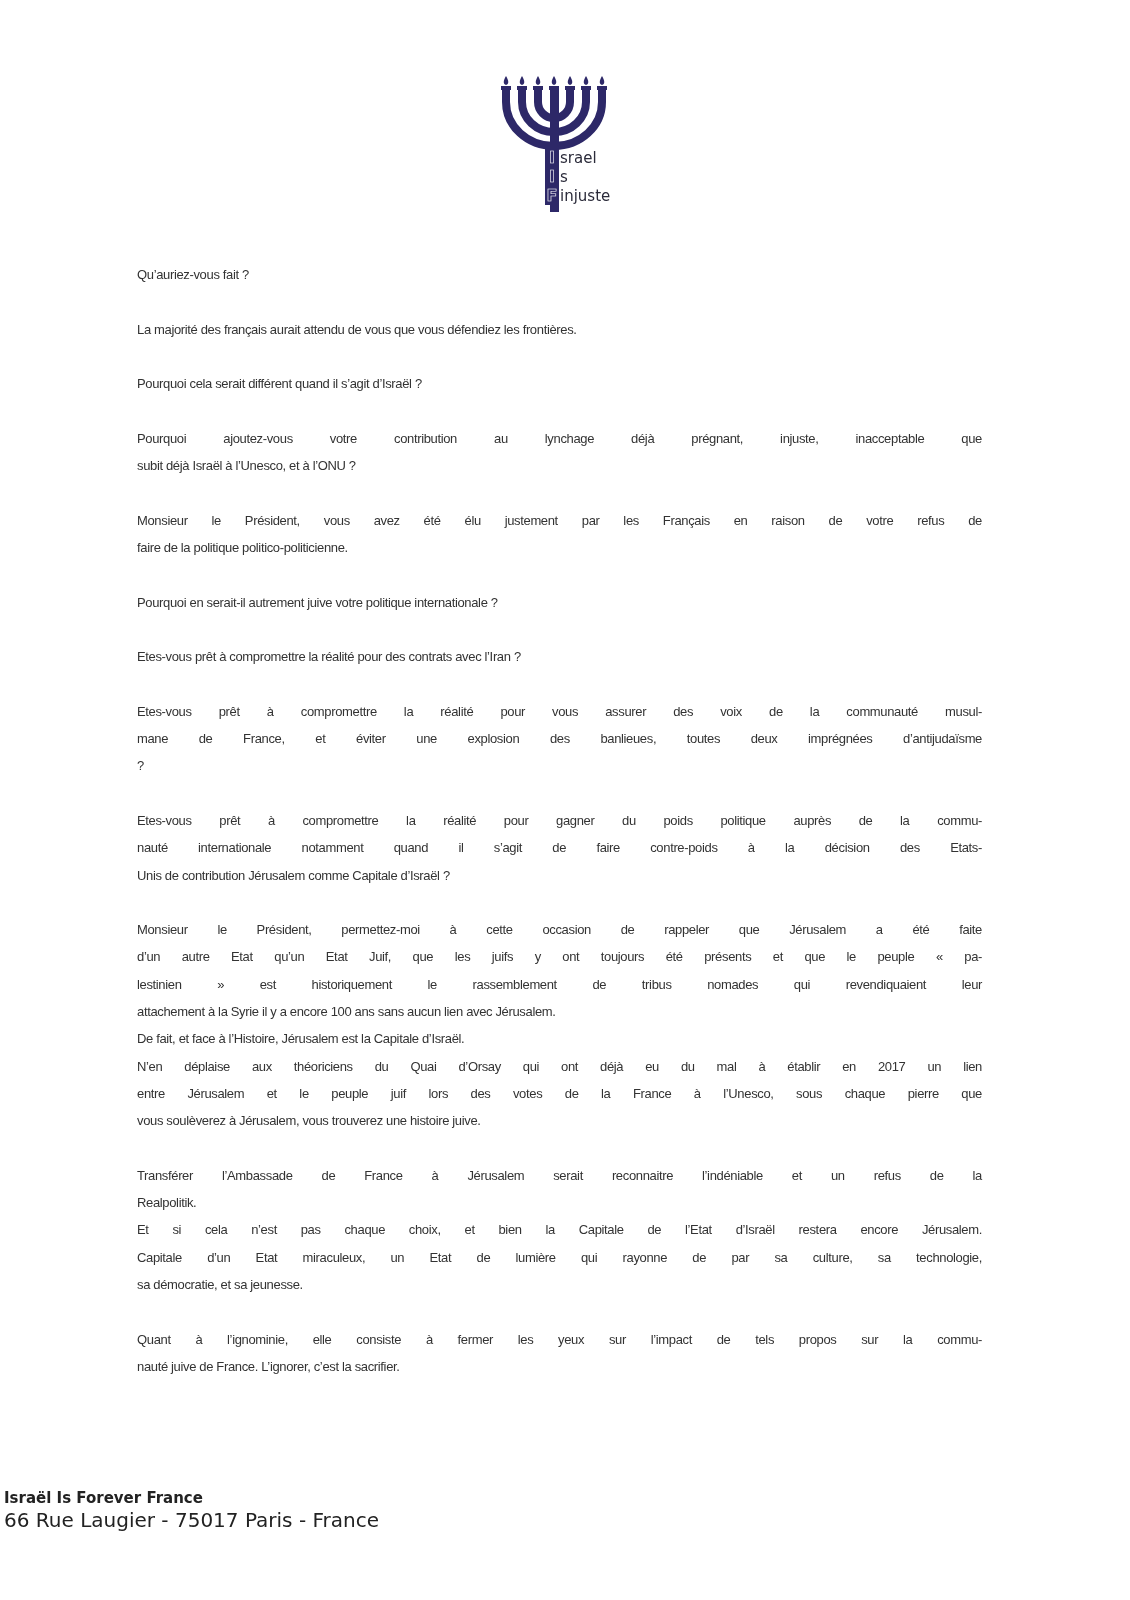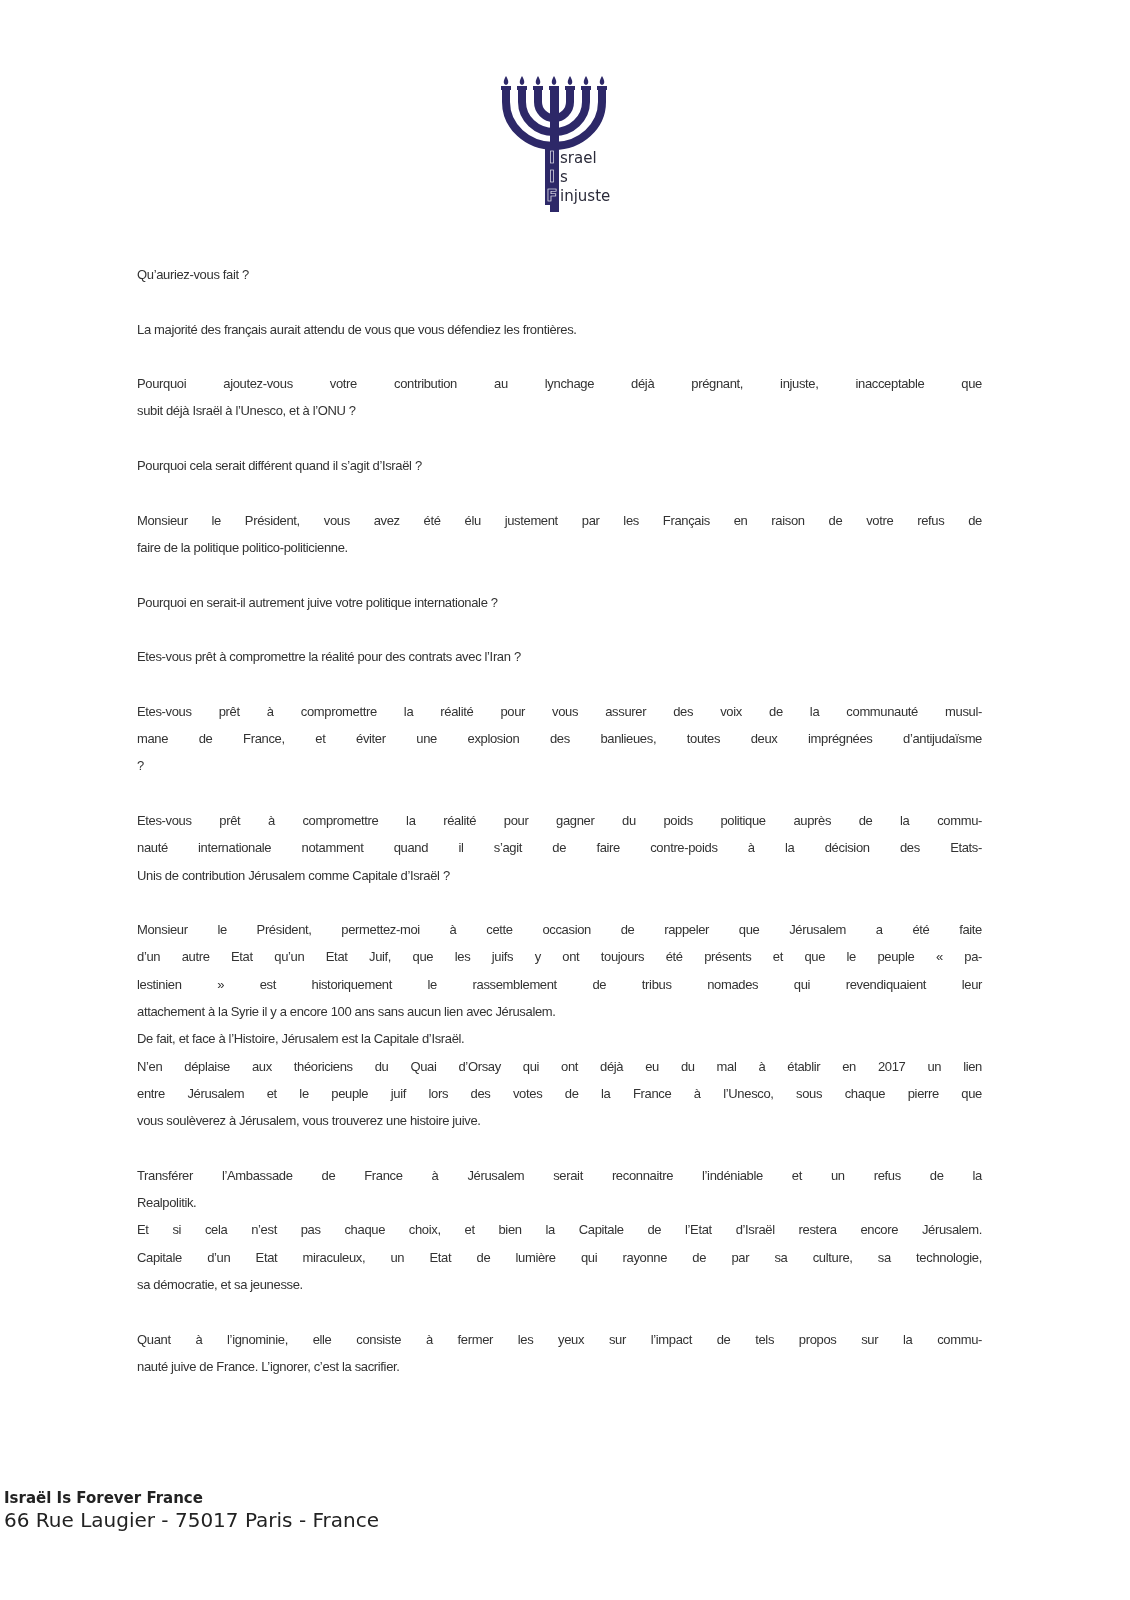--- a/index.html
+++ b/index.html
@@ -152,25 +152,25 @@
   </div>
 
   <div class="body-text">
     <p class="para">
       <span class="line">Qu’auriez-vous fait ?</span>
     </p>
     <p class="para">
       <span class="line">La majorité des français aurait attendu de vous que vous défendiez les frontières.</span>
     </p>
     <p class="para">
+      <span class="line">Pourquoi cela serait différent quand il s’agit d’Israël ?</span>
+    </p>
+    <p class="para">
       <span class="line justify">Pourquoi ajoutez-vous votre contribution au lynchage déjà prégnant, injuste, inacceptable que</span>
       <span class="line">subit déjà Israël à l’Unesco, et à l’ONU ?</span>
-    </p>
-    <p class="para">
-      <span class="line">Pourquoi cela serait différent quand il s’agit d’Israël ?</span>
     </p>
     <p class="para">
       <span class="line justify">Monsieur le Président, vous avez été élu justement par les Français en raison de votre refus de</span>
       <span class="line">faire de la politique politico-politicienne.</span>
     </p>
     <p class="para">
       <span class="line">Pourquoi en serait-il autrement juive votre politique internationale ?</span>
     </p>
     <p class="para">
       <span class="line">Etes-vous prêt à compromettre la réalité pour des contrats avec l’Iran ?</span>

